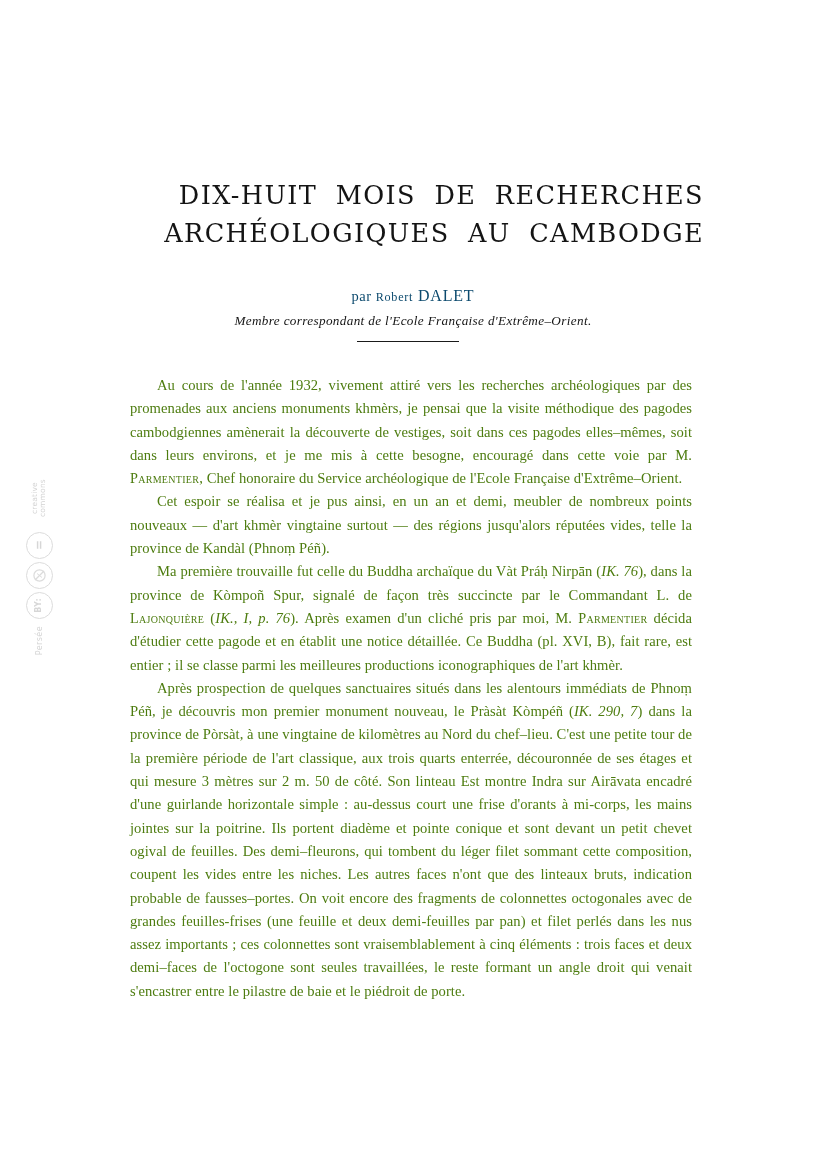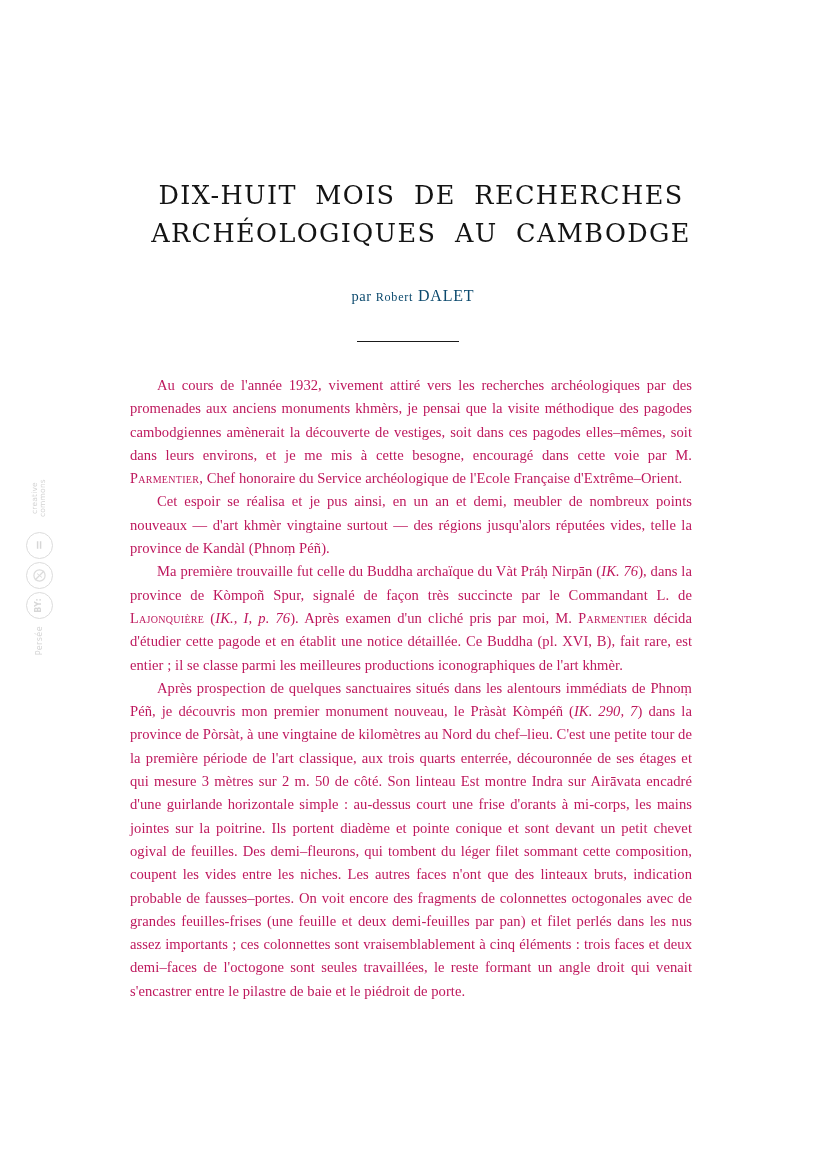--- a/index.html
+++ b/index.html
@@ -79,24 +79,24 @@
     transform: rotate(180deg);
     font-family: "DejaVu Sans", sans-serif;
     font-size: 8px;
     letter-spacing: 0.4px;
     color: #6e6e6e;
   }
 
   
   .title-block {
     position: absolute;
-    left: 121px;
+    left: 104px;
     top: 176px;
     width: 600px;
-    text-align: center;
+    text-align: right;
   }
   .title-line {
     font-family: "DejaVu Serif", serif;
     font-size: 25.5px;
     line-height: 38px;
     letter-spacing: 1.4px;
     color: #141414;
     word-spacing: 9px;
     white-space: nowrap;
   }
@@ -149,21 +149,21 @@
     width: 562px;
   }
   .body p {
     margin: 0;
     font-family: "Liberation Serif", serif;
     font-size: 14.6px;
     line-height: 23.3px;
     text-align: justify;
     text-indent: 27px;
     letter-spacing: 0.05px;
-    color: #be185d;
+    color: #4d7c0f;
     hyphens: manual;
   }
   .body p i { }
   .body .sc {
     font-variant: small-caps;
     font-size: 14.2px;
     letter-spacing: 0.3px;
   }
 </style>
 </head>
@@ -192,20 +192,21 @@
     <div class="wm-persee">Persée</div>
   </div>
 
   <div class="title-block">
     <div class="title-line">DIX-HUIT  MOIS  DE  RECHERCHES</div>
     <div class="title-line">ARCHÉOLOGIQUES  AU  CAMBODGE</div>
   </div>
 
   <div class="byline">
     <div class="byline-author"><span>par </span><span class="sc">Robert</span><span class="big">&nbsp;</span><span class="big">DALET</span></div>
+    <div class="byline-affil">Membre correspondant de l'Ecole Française d'Extrême–Orient.</div>
   </div>
   <div class="rule"></div>
 
   <div class="body">
     <p>Au cours de l'année 1932, vivement attiré vers les recherches archéologiques par des promenades aux anciens monuments khmèrs, je pensai que la visite méthodique des pagodes cambodgiennes amènerait la découverte de vestiges, soit dans ces pagodes elles–mêmes, soit dans leurs environs, et je me mis à cette besogne, encouragé dans cette voie par M. <span class="sc">Parmentier</span>, Chef honoraire du Service archéologique de l'Ecole Française d'Extrême–Orient.</p>
     <p>Cet espoir se réalisa et je pus ainsi, en un an et demi, meubler de nombreux points nouveaux — d'art khmèr vingtaine surtout — des régions jusqu'alors réputées vides, telle la province de Kandàl (Phnoṃ Péñ).</p>
     <p>Ma première trouvaille fut celle du Buddha archaïque du Vàt Práḥ Nirpān (<i>IK. 76</i>), dans la province de Kòmpoñ Spur, signalé de façon très succincte par le Commandant L. de <span class="sc">Lajonquière</span> (<i>IK., I, p. 76</i>). Après examen d'un cliché pris par moi, M. <span class="sc">Parmentier</span> décida d'étudier cette pagode et en établit une notice détaillée. Ce Buddha (pl. XVI, B), fait rare, est entier ; il se classe parmi les meilleures productions iconographiques de l'art khmèr.</p>
     <p>Après prospection de quelques sanctuaires situés dans les alentours immédiats de Phnoṃ Péñ, je découvris mon premier monument nouveau, le Pràsàt Kòmpéñ (<i>IK. 290, 7</i>) dans la province de Pòrsàt, à une vingtaine de kilomètres au Nord du chef–lieu. C'est une petite tour de la première période de l'art classique, aux trois quarts enterrée, découronnée de ses étages et qui mesure 3 mètres sur 2 m. 50 de côté. Son linteau Est montre Indra sur Airāvata encadré d'une guirlande horizontale simple : au-dessus court une frise d'orants à mi-corps, les mains jointes sur la poitrine. Ils portent diadème et pointe conique et sont devant un petit chevet ogival de feuilles. Des demi–fleurons, qui tombent du léger filet sommant cette composition, coupent les vides entre les niches. Les autres faces n'ont que des linteaux bruts, indication probable de fausses–portes. On voit encore des fragments de colonnettes octogonales avec de grandes feuilles-frises (une feuille et deux demi-feuilles par pan) et filet perlés dans les nus assez importants ; ces colonnettes sont vraisemblablement à cinq éléments : trois faces et deux demi–faces de l'octogone sont seules travaillées, le reste formant un angle droit qui venait s'encastrer entre le pilastre de baie et le piédroit de porte.</p>
   </div>
 

